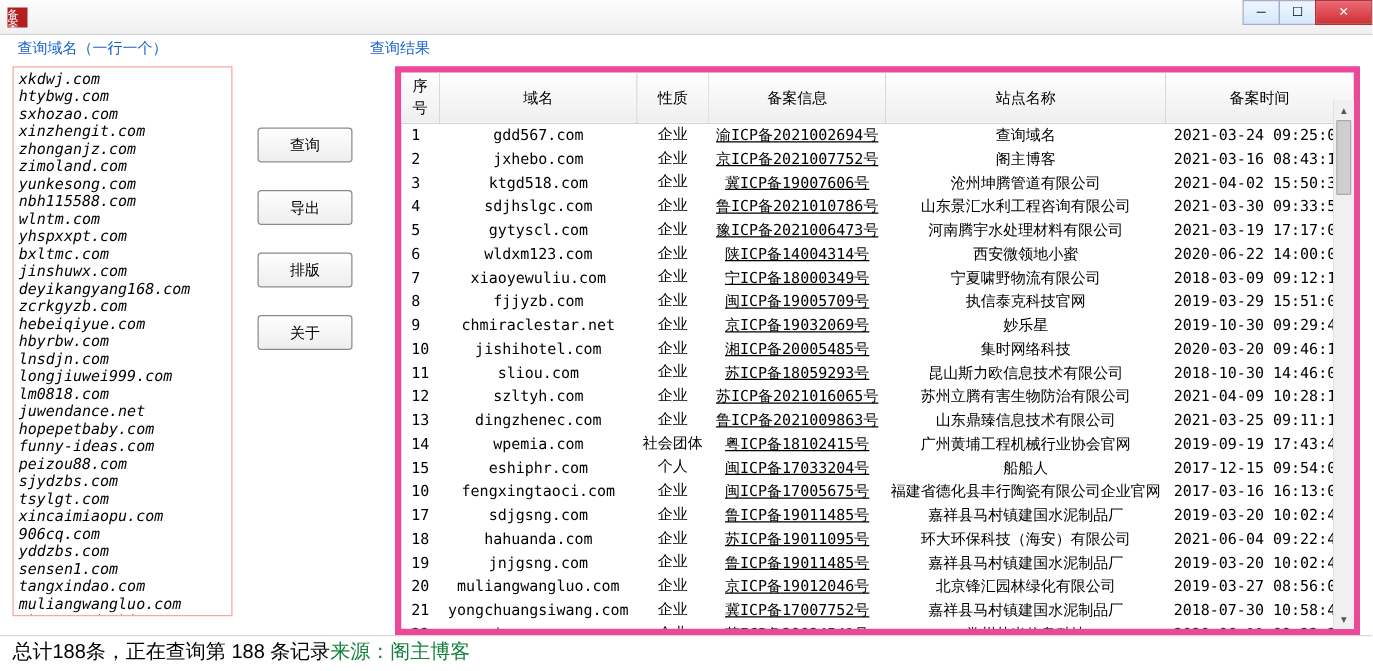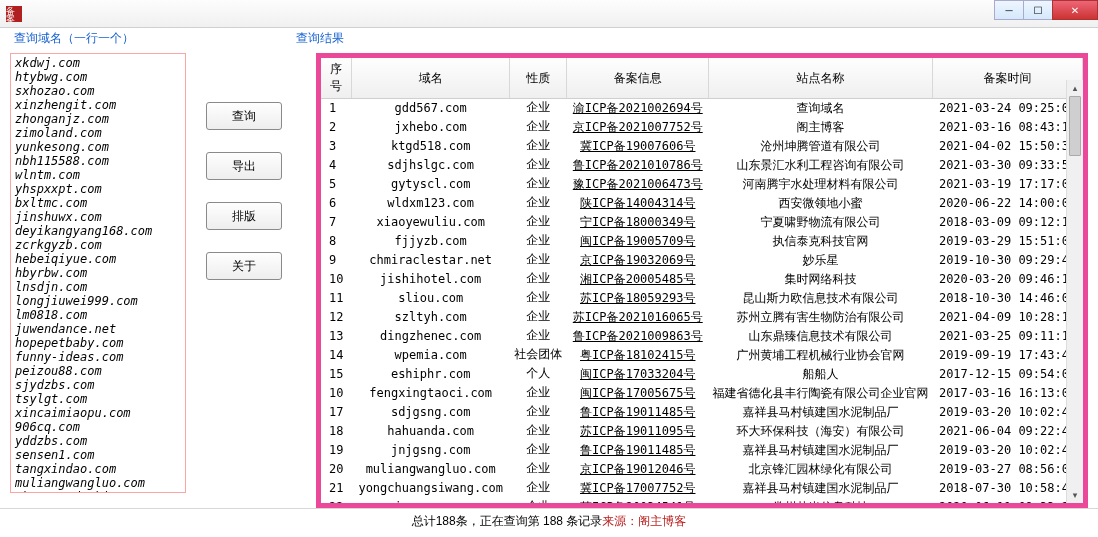--- a/index.html
+++ b/index.html
@@ -131,26 +131,26 @@
 tbody td:nth-child(1){ text-align: left; padding-left: 8px; width: 40px;}
 tbody td:nth-child(2){ width: 170px;}
 tbody td:nth-child(3){ width: 60px; font-family: Liberation Mono, monospace;}
 tbody td:nth-child(4){ width: 150px; text-decoration: underline;}
 tbody td:nth-child(5){ width: 220px;}
 tbody td:nth-child(6){ width: 160px;}
 .statusbar {
   height: 26px;
   border-top: 1px solid #d8d8d8;
   padding: 4px 10px;
-  font-size: 12px;
-  display: flex;
-  justify-content: center;
+  font-size: 16px;
+  display: flex;
+  justify-content: flex-start;
   align-items: center;
 }
-.credit { color: #b91c1c; }
+.credit { color: #15803d; }
 .scrollbar-fake {
   position: absolute; right: 0; top: 22px; bottom: 0; width: 17px;
   background: #f0f0f0;
   border-left: 1px solid #ddd;
 }
 .scrollbar-fake .thumb {
   position: absolute; left: 2px; right: 2px; top: 16px; height: 60px;
   background: #cfcfcf; border: 1px solid #aaa; border-radius: 1px;
 }
 .scrollbar-fake .arr {

